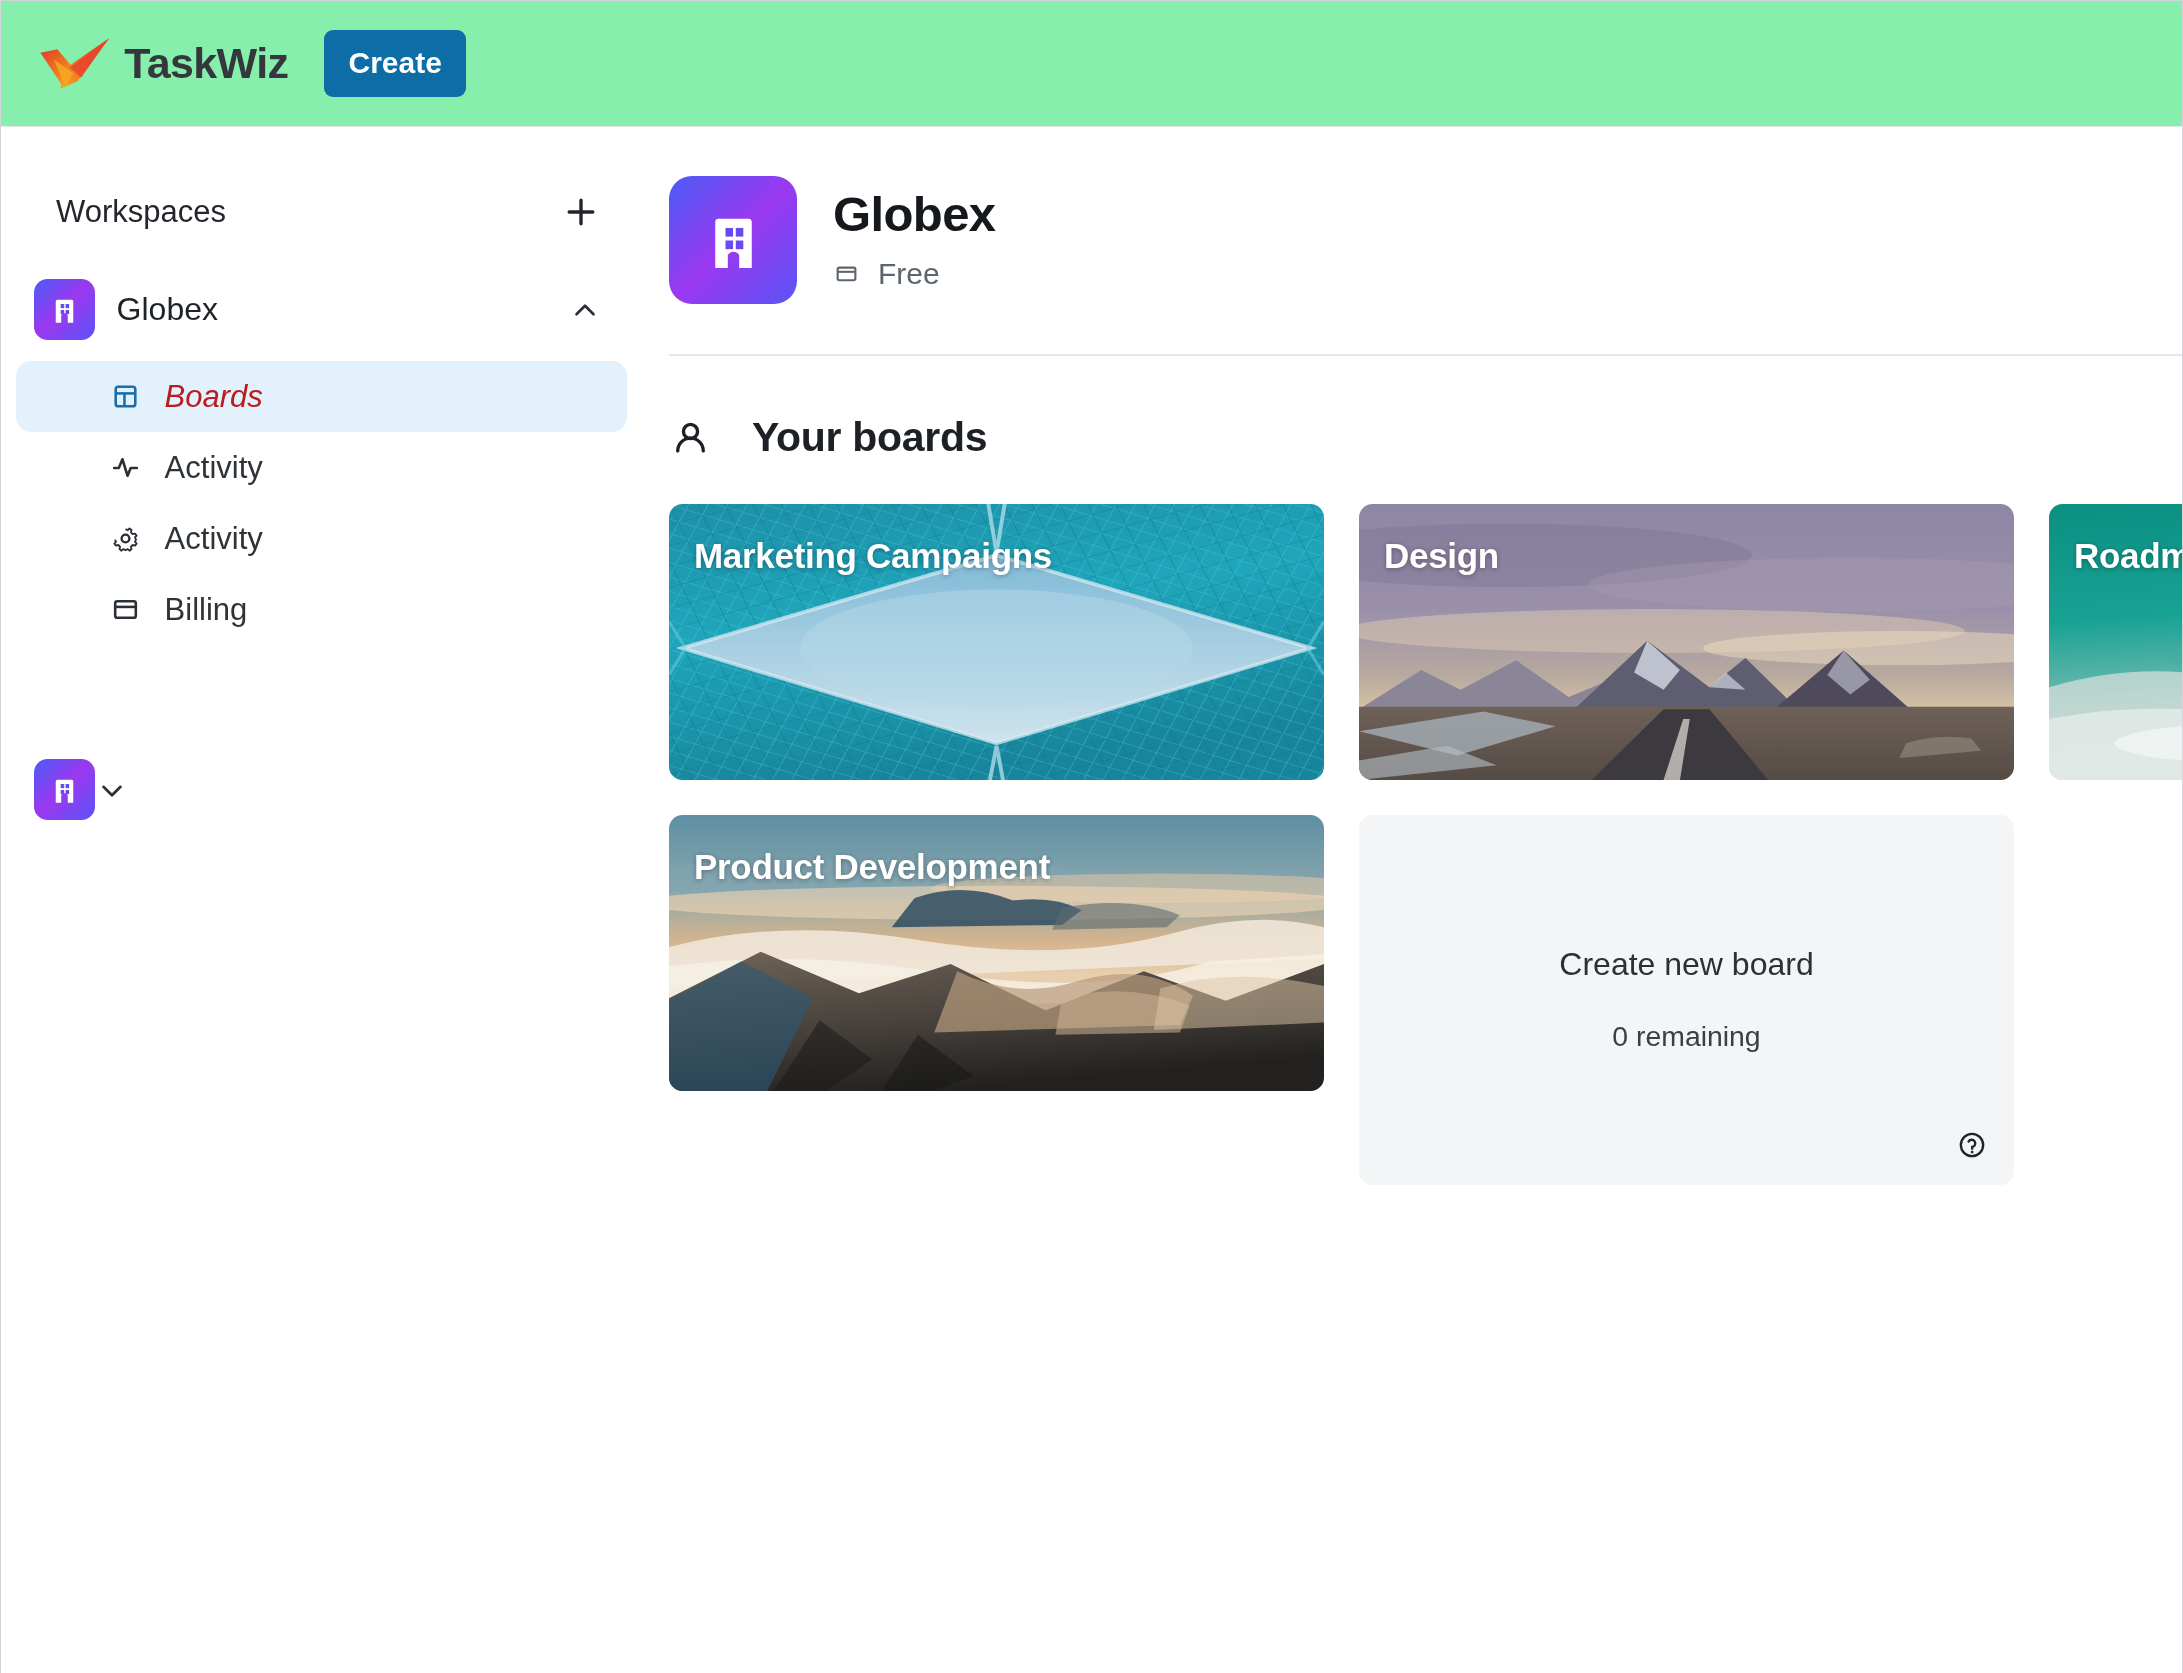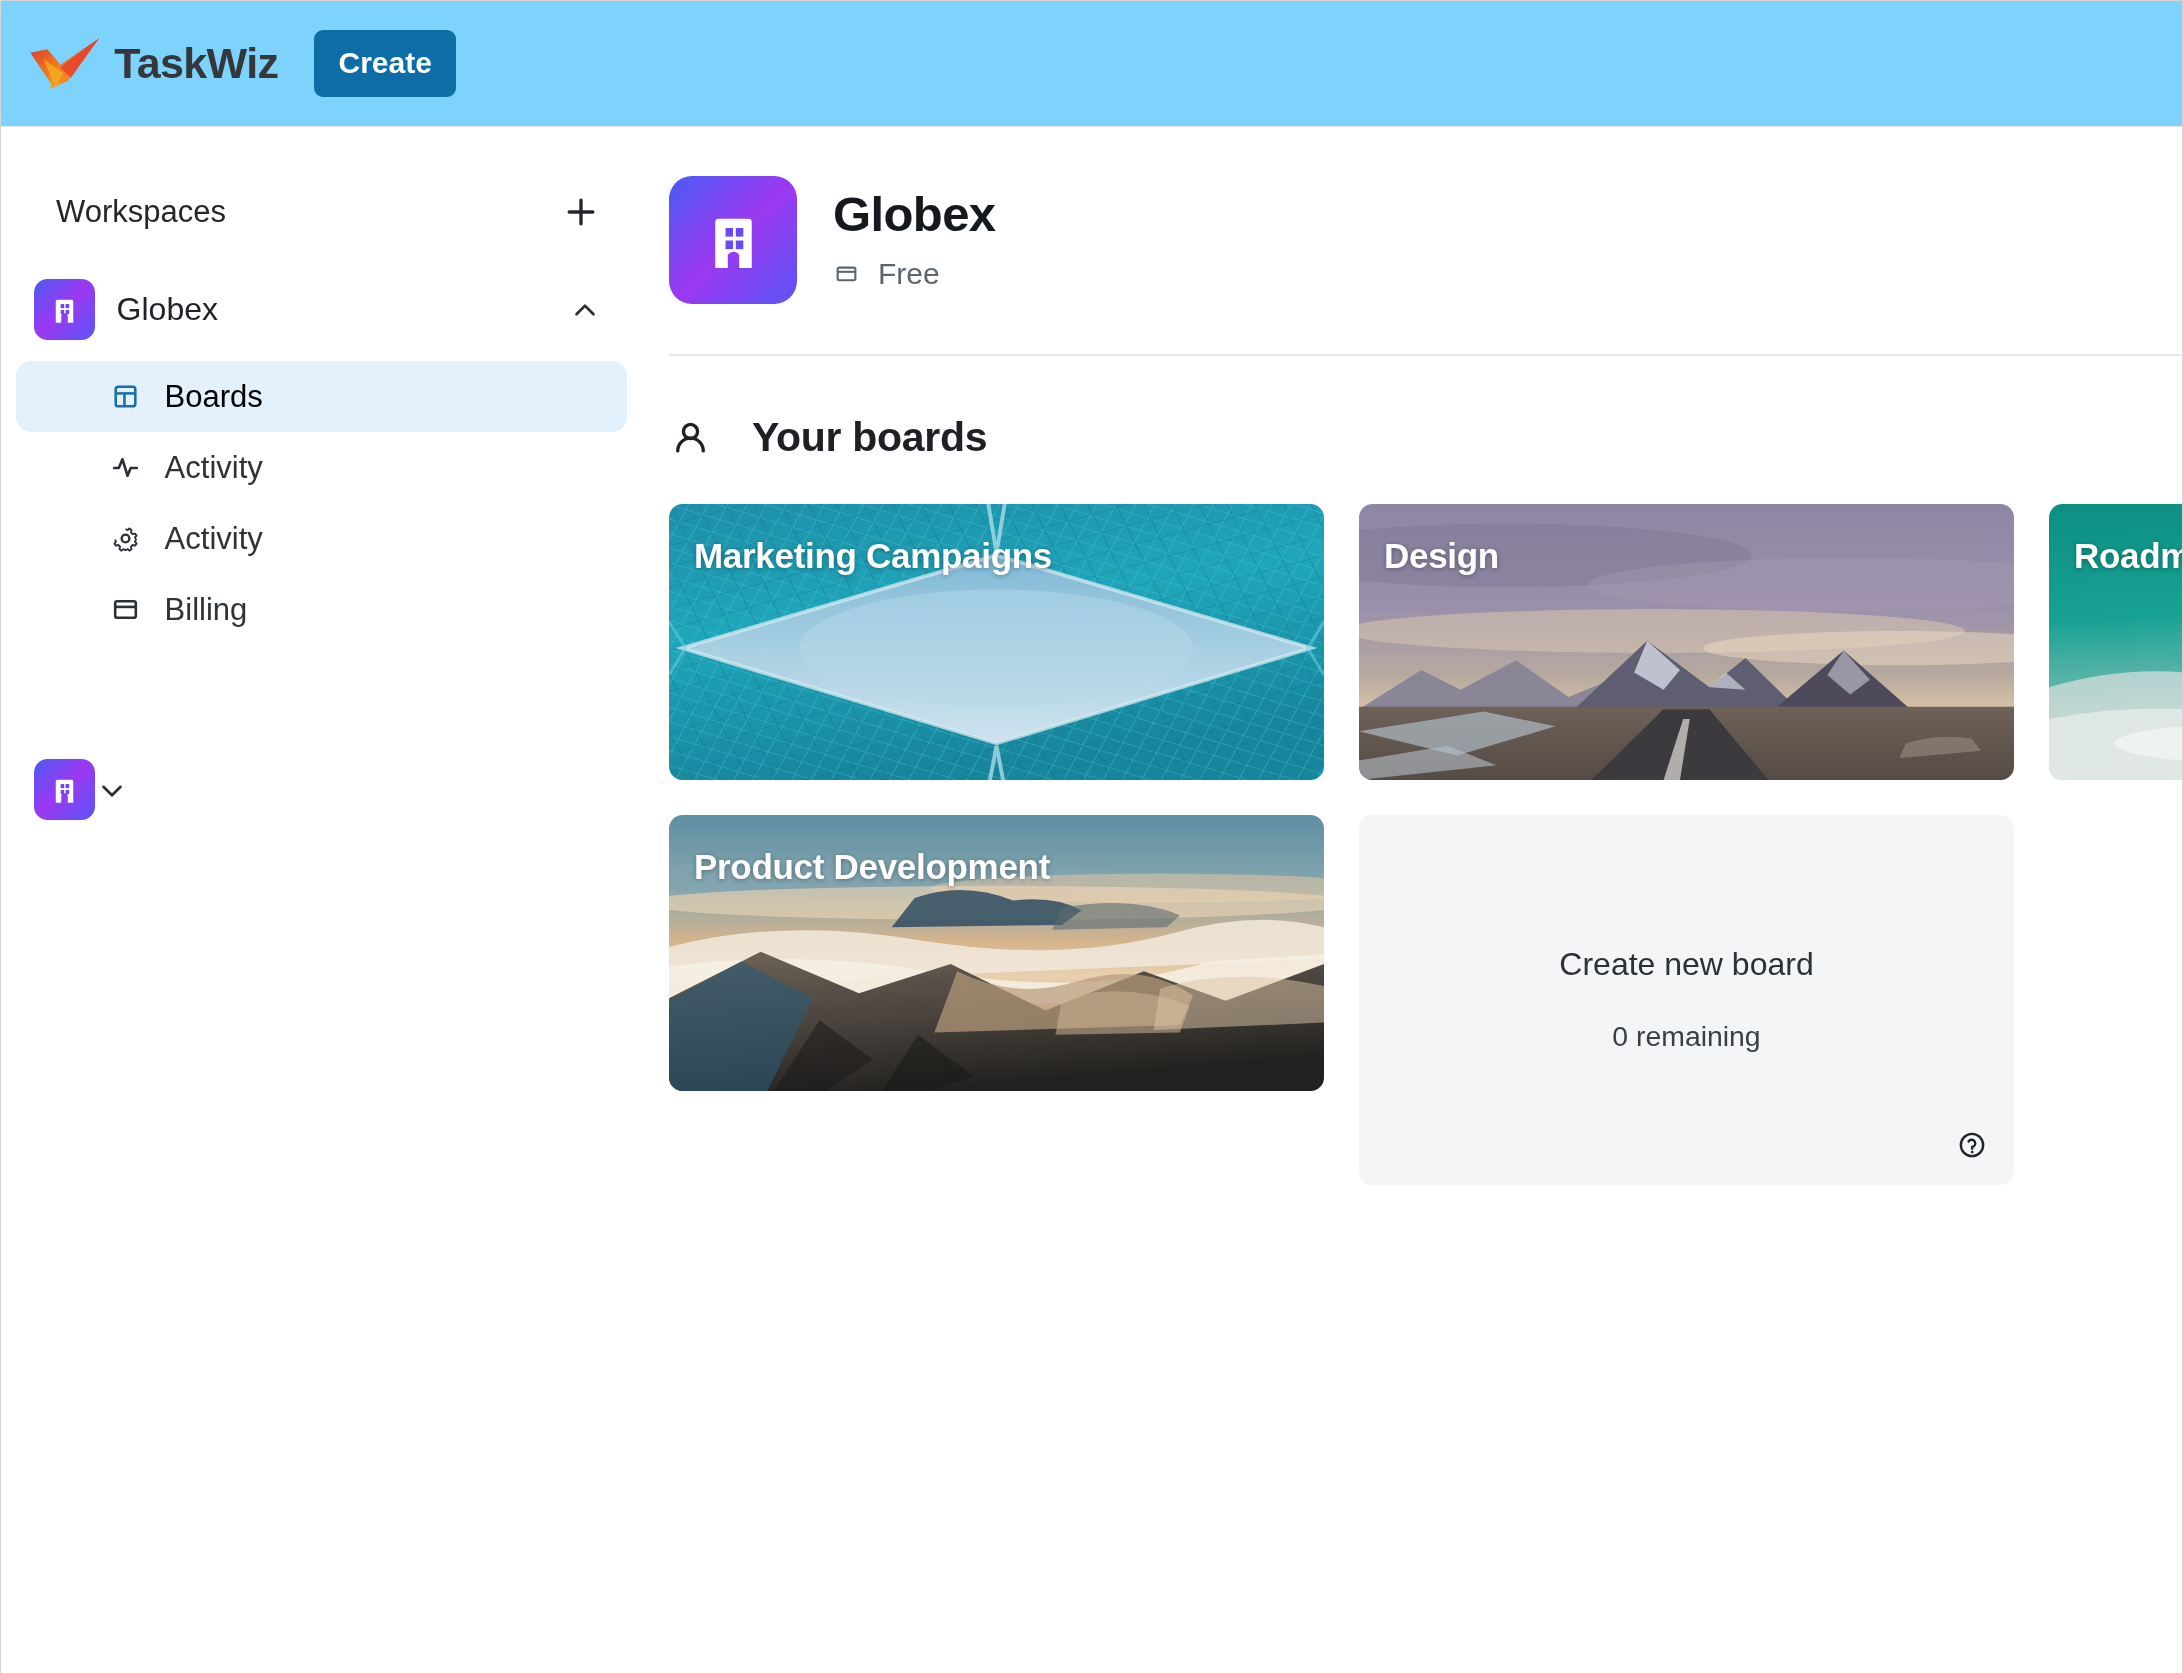--- a/index.html
+++ b/index.html
@@ -22,22 +22,22 @@
   }
 
   
   .topbar {
     position: relative;
     height: 126px;
     width: 100%;
     border-bottom: 1.7px solid #e6e7e9;
     display: flex;
     align-items: center;
-    padding-left: 26px;
-    background: #7dd3fc;
+    padding-left: 36px;
+    background: #86efac;
   }
 
   .logo-mark {
     width: 77px;
     height: 63px;
     flex: 0 0 auto;
     display: block;
   }
 
   .brand-name {
@@ -158,21 +158,21 @@
     justify-content: center;
   }
 
   .nav-label {
     font-size: 31px;
     color: #2e3338;
     margin-left: 21.6px;
     white-space: nowrap;
   }
 
-  .nav-item.active .nav-label { color: #000000; }
+  .nav-item.active .nav-label { color: #b91c1c; font-style: italic; }
 
   .ws-row.second { margin-top: 108px; }
 
   
   .main {
     flex: 1 1 auto;
     position: relative;
     padding-top: 49px;
     min-width: 0;
     overflow: hidden;

